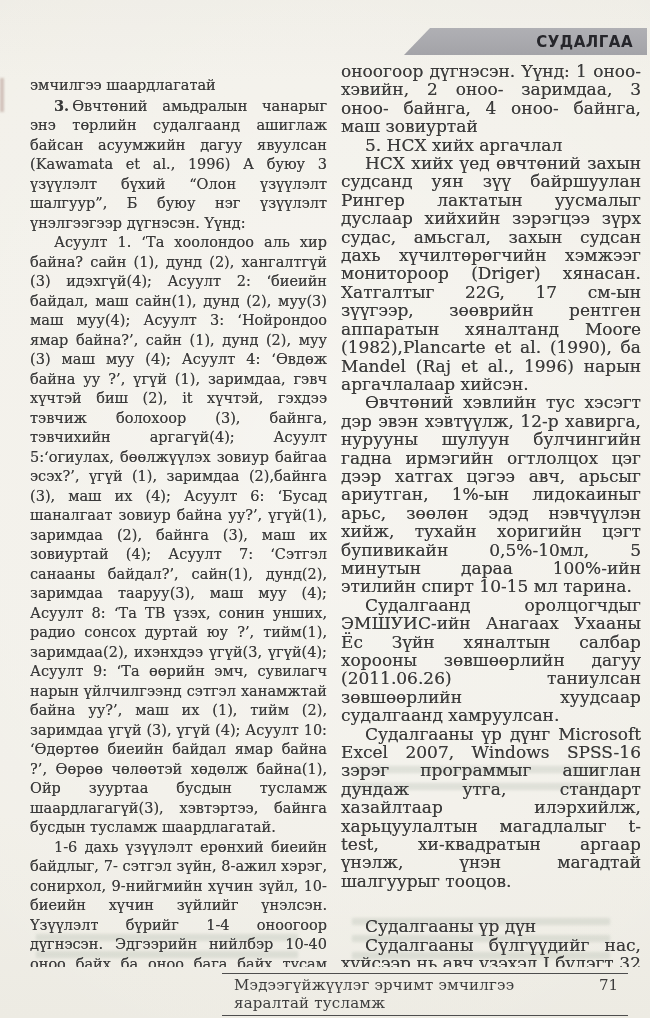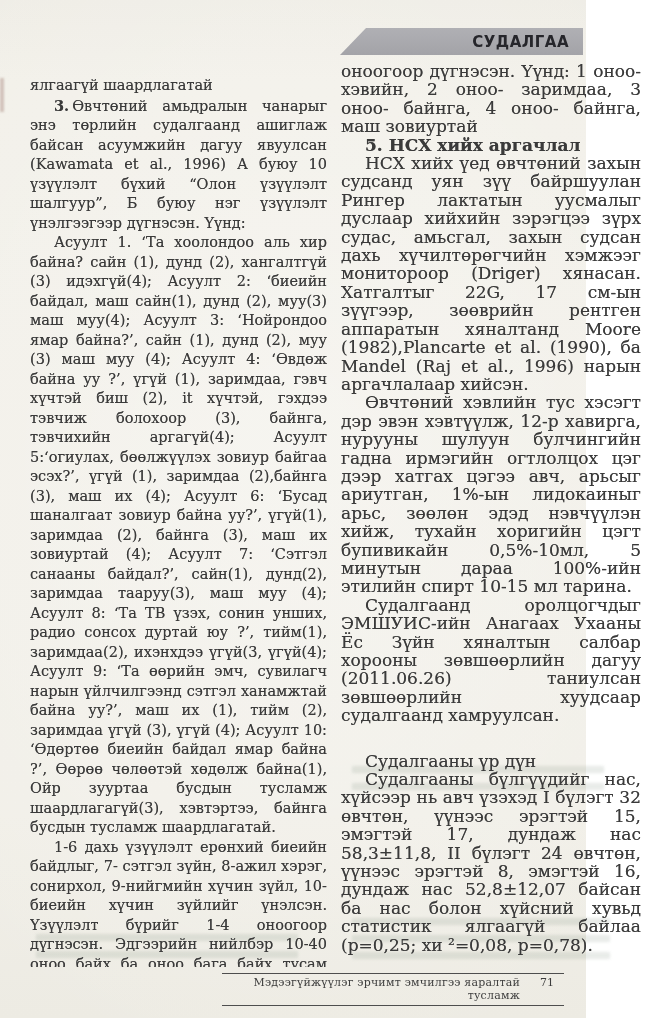--- a/index.html
+++ b/index.html
@@ -1,21 +1,21 @@
 <!DOCTYPE html>
 <html><head>
 <meta charset="utf-8">
 <style>
   html, body { margin: 0; padding: 0; }
   body {
     width: 650px; height: 1018px; overflow: hidden;
     font-family: "DejaVu Serif", serif;
   }
   .page {
-    position: relative; width: 586px; height: 1018px;
+    position: relative; width: 650px; height: 1018px;
     background:
       radial-gradient(ellipse 120% 90% at 50% 45%, rgba(255,255,255,0.35), rgba(0,0,0,0) 70%),
       linear-gradient(180deg, #efede6 0%, #f2f0e9 8%, #f1efe8 80%, #edebe3 100%);
     color: #3a3a3a;
   }
   
   .banner {
     position: absolute; top: 28px; right: 3px; width: 243px; height: 27px;
     background: linear-gradient(180deg, #b0b0b4, #a3a3a8);
     clip-path: polygon(26px 0, 100% 0, 100% 100%, 0 100%);
@@ -28,31 +28,31 @@
   .cols {
     position: absolute; left: 30px; top: 62px; width: 611px; height: 905px;
     display: flex; gap: 14px; overflow: hidden; z-index: 1;
   }
   .col { text-align: justify; text-shadow: 0 0 0.5px rgba(58,58,58,0.65); }
   .col-left  { width: 297px; padding-top: 14px; font-size: 14.5px; line-height: 19.5px; }
   .col-right { width: 300px; font-size: 17px; line-height: 18.4px; }
   .para { margin: 0; text-indent: 24px; }
   .para.noindent { text-indent: 0; }
   .pnum { font-weight: bold; margin-right: 3px; }
-  .bold { font-weight: bold; }
+  .bold { font-weight: normal; }
   .results-heading { margin-top: 27px; }
   
   .footer {
     position: absolute; left: 222px; right: 22px; top: 973px; z-index: 2;
     border-top: 1.5px solid #4e4e4e; border-bottom: 1.5px solid #4e4e4e;
     background: transparent;
   }
   .footer-row {
     display: flex; align-items: baseline;
-    padding: 2px 8px 3px 12px; font-size: 11px; color: #3d3d3d; text-align: right;
+    padding: 2px 8px 3px 12px; font-size: 15px; color: #3d3d3d;
   }
   .footer-title { flex: 1; letter-spacing: 0.2px; }
   .footer-page { margin-left: 20px; padding-right: 2px; }
   
   .bleed {
     position: absolute; z-index: 0; pointer-events: none;
     filter: blur(1.4px); opacity: 0.55;
     background-image: repeating-linear-gradient(
       to bottom,
       rgba(118,138,120,0.30) 0px, rgba(118,138,120,0.30) 7px,
@@ -74,42 +74,43 @@
 
   <div class="scan-mark"></div>
 
   <div class="banner">
     <span>СУДАЛГАА</span>
   </div>
 
   <div class="cols">
 
     <div class="col col-left">
-      <p class="para noindent">ялгаагүй шаардлагатай</p>
+      <p class="para noindent">эмчилгээ шаардлагатай</p>
 
-      <p class="para"><span class="pnum">3.</span><span>Өвчтөний амьдралын чанарыг энэ төрлийн судалгаанд ашиглаж байсан асуумжийн дагуу явуулсан (Kawamata et al., 1996) А буюу 10 үзүүлэлт бүхий “Олон үзүүлэлт шалгуур”, Б буюу нэг үзүүлэлт үнэлгээгээр дүгнэсэн. Үүнд:</span></p>
+      <p class="para"><span class="pnum">3.</span><span>Өвчтөний амьдралын чанарыг энэ төрлийн судалгаанд ашиглаж байсан асуумжийн дагуу явуулсан (Kawamata et al., 1996) А буюу 3 үзүүлэлт бүхий “Олон үзүүлэлт шалгуур”, Б буюу нэг үзүүлэлт үнэлгээгээр дүгнэсэн. Үүнд:</span></p>
 
       <p class="para"><span>Асуулт 1. ‘Та хоолондоо аль хир байна? сайн (1), дунд (2), хангалтгүй (3) идэхгүй(4); Асуулт 2: ‘биеийн байдал, маш сайн(1), дунд (2), муу(3) маш муу(4); Асуулт 3: ‘Нойрондоо ямар байна?’, сайн (1), дунд (2), муу (3) маш муу (4); Асуулт 4: ‘Өвдөж байна уу ?’, үгүй (1), заримдаа, гэвч хүчтэй биш (2), it хүчтэй, гэхдээ тэвчиж болохоор (3), байнга, тэвчихийн аргагүй(4); Асуулт 5:‘огиулах, бөөлжүүлэх зовиур байгаа эсэх?’, үгүй (1), заримдаа (2),байнга (3), маш их (4); Асуулт 6: ‘Бусад шаналгаат зовиур байна уу?’, үгүй(1), заримдаа (2), байнга (3), маш их зовиуртай (4); Асуулт 7: ‘Сэтгэл санааны байдал?’, сайн(1), дунд(2), заримдаа тааруу(3), маш муу (4); Асуулт 8: ‘Та ТВ үзэх, сонин унших, радио сонсох дуртай юу ?’, тийм(1), заримдаа(2), ихэнхдээ үгүй(3, үгүй(4); Асуулт 9: ‘Та өөрийн эмч, сувилагч нарын үйлчилгээнд сэтгэл ханамжтай байна уу?’, маш их (1), тийм (2), заримдаа үгүй (3), үгүй (4); Асуулт 10: ‘Өдөртөө биеийн байдал ямар байна ?’, Өөрөө чөлөөтэй хөдөлж байна(1), Ойр зууртаа бусдын тусламж шаардлагагүй(3), хэвтэртээ, байнга бусдын тусламж шаардлагатай.</span></p>
 
       <p class="para"><span>1-6 дахь үзүүлэлт ерөнхий биеийн байдлыг, 7- сэтгэл зүйн, 8-ажил хэрэг, сонирхол, 9-нийгмийн хүчин зүйл, 10-биеийн хүчин зүйлийг үнэлсэн. Үзүүлэлт бүрийг 1-4 оноогоор дүгнэсэн. Эдгээрийн нийлбэр 10-40 оноо байх ба оноо бага байх тусам өвчтөний амьдралын чанар сайн гэж үзнэ.</span></p>
 
     </div>
 
     <div class="col col-right">
       <p class="para noindent">оноогоор дүгнэсэн. Үүнд: 1 оноо- хэвийн, 2 оноо- заримдаа, 3 оноо- байнга, 4 оноо- байнга, маш зовиуртай</p>
 
       <p class="para bold">5. НСХ хийх аргачлал</p>
 
       <p class="para"><span>НСХ хийх үед өвчтөний захын судсанд уян зүү байршуулан Рингер лактатын уусмалыг дуслаар хийхийн зэрэгцээ зүрх судас, амьсгал, захын судсан дахь хүчилтөрөгчийн хэмжээг монитороор (Driger) хянасан. Хатгалтыг 22G, 17 см-ын зүүгээр, зөөврийн рентген аппаратын хяналтанд Moore (1982),Plancarte et al. (1990), ба Mandel (Raj et al., 1996) нарын аргачлалаар хийсэн.</span></p>
 
       <p class="para"><span>Өвчтөний хэвлийн тус хэсэгт дэр эвэн хэвтүүлж, 12-р хавирга, нурууны шулуун булчингийн гадна ирмэгийн огтлолцох цэг дээр хатгах цэгээ авч, арьсыг ариутган, 1%-ын лидокаиныг арьс, зөөлөн эдэд нэвчүүлэн хийж, тухайн хоригийн цэгт бупивикайн 0,5%-10мл, 5 минутын дараа 100%-ийн этилийн спирт 10-15 мл тарина.</span></p>
 
 
       <p class="para"><span>Судалгаанд оролцогчдыг ЭМШУИС-ийн Анагаах Ухааны Ёс Зүйн хяналтын салбар хорооны зөвшөөрлийн дагуу (2011.06.26) таниулсан зөвшөөрлийн хуудсаар судалгаанд хамруулсан.</span></p>
 
+      <p class="para"><span>Судалгааны үр дүнг Microsoft Excel 2007, Windows SPSS-16 зэрэг программыг ашиглан дундаж утга, стандарт хазайлтаар илэрхийлж, харьцуулалтын магадлалыг t-test, хи-квадратын аргаар үнэлж, үнэн магадтай шалгуурыг тооцов.</span></p>
 
       <p class="para results-heading">Судалгааны үр дүн</p>
 
       <p class="para"><span>Судалгааны бүлгүүдийг нас, хүйсээр нь авч үзэхэд I бүлэгт 32 өвчтөн, үүнээс эрэгтэй 15, эмэгтэй 17, дундаж нас 58,3±11,8,  II бүлэгт 24 өвчтөн, үүнээс эрэгтэй 8, эмэгтэй 16, дундаж нас 52,8±12,07 байсан ба  нас болон хүйсний хувьд статистик ялгаагүй байлаа (p=0,25; хи ²=0,08, p=0,78).</span></p>
     </div>
   </div>
 
   <div class="bleed bleed-left-bottom"></div>
   <div class="bleed bleed-right-gap"></div>
   <div class="bleed bleed-right-bottom"></div>

